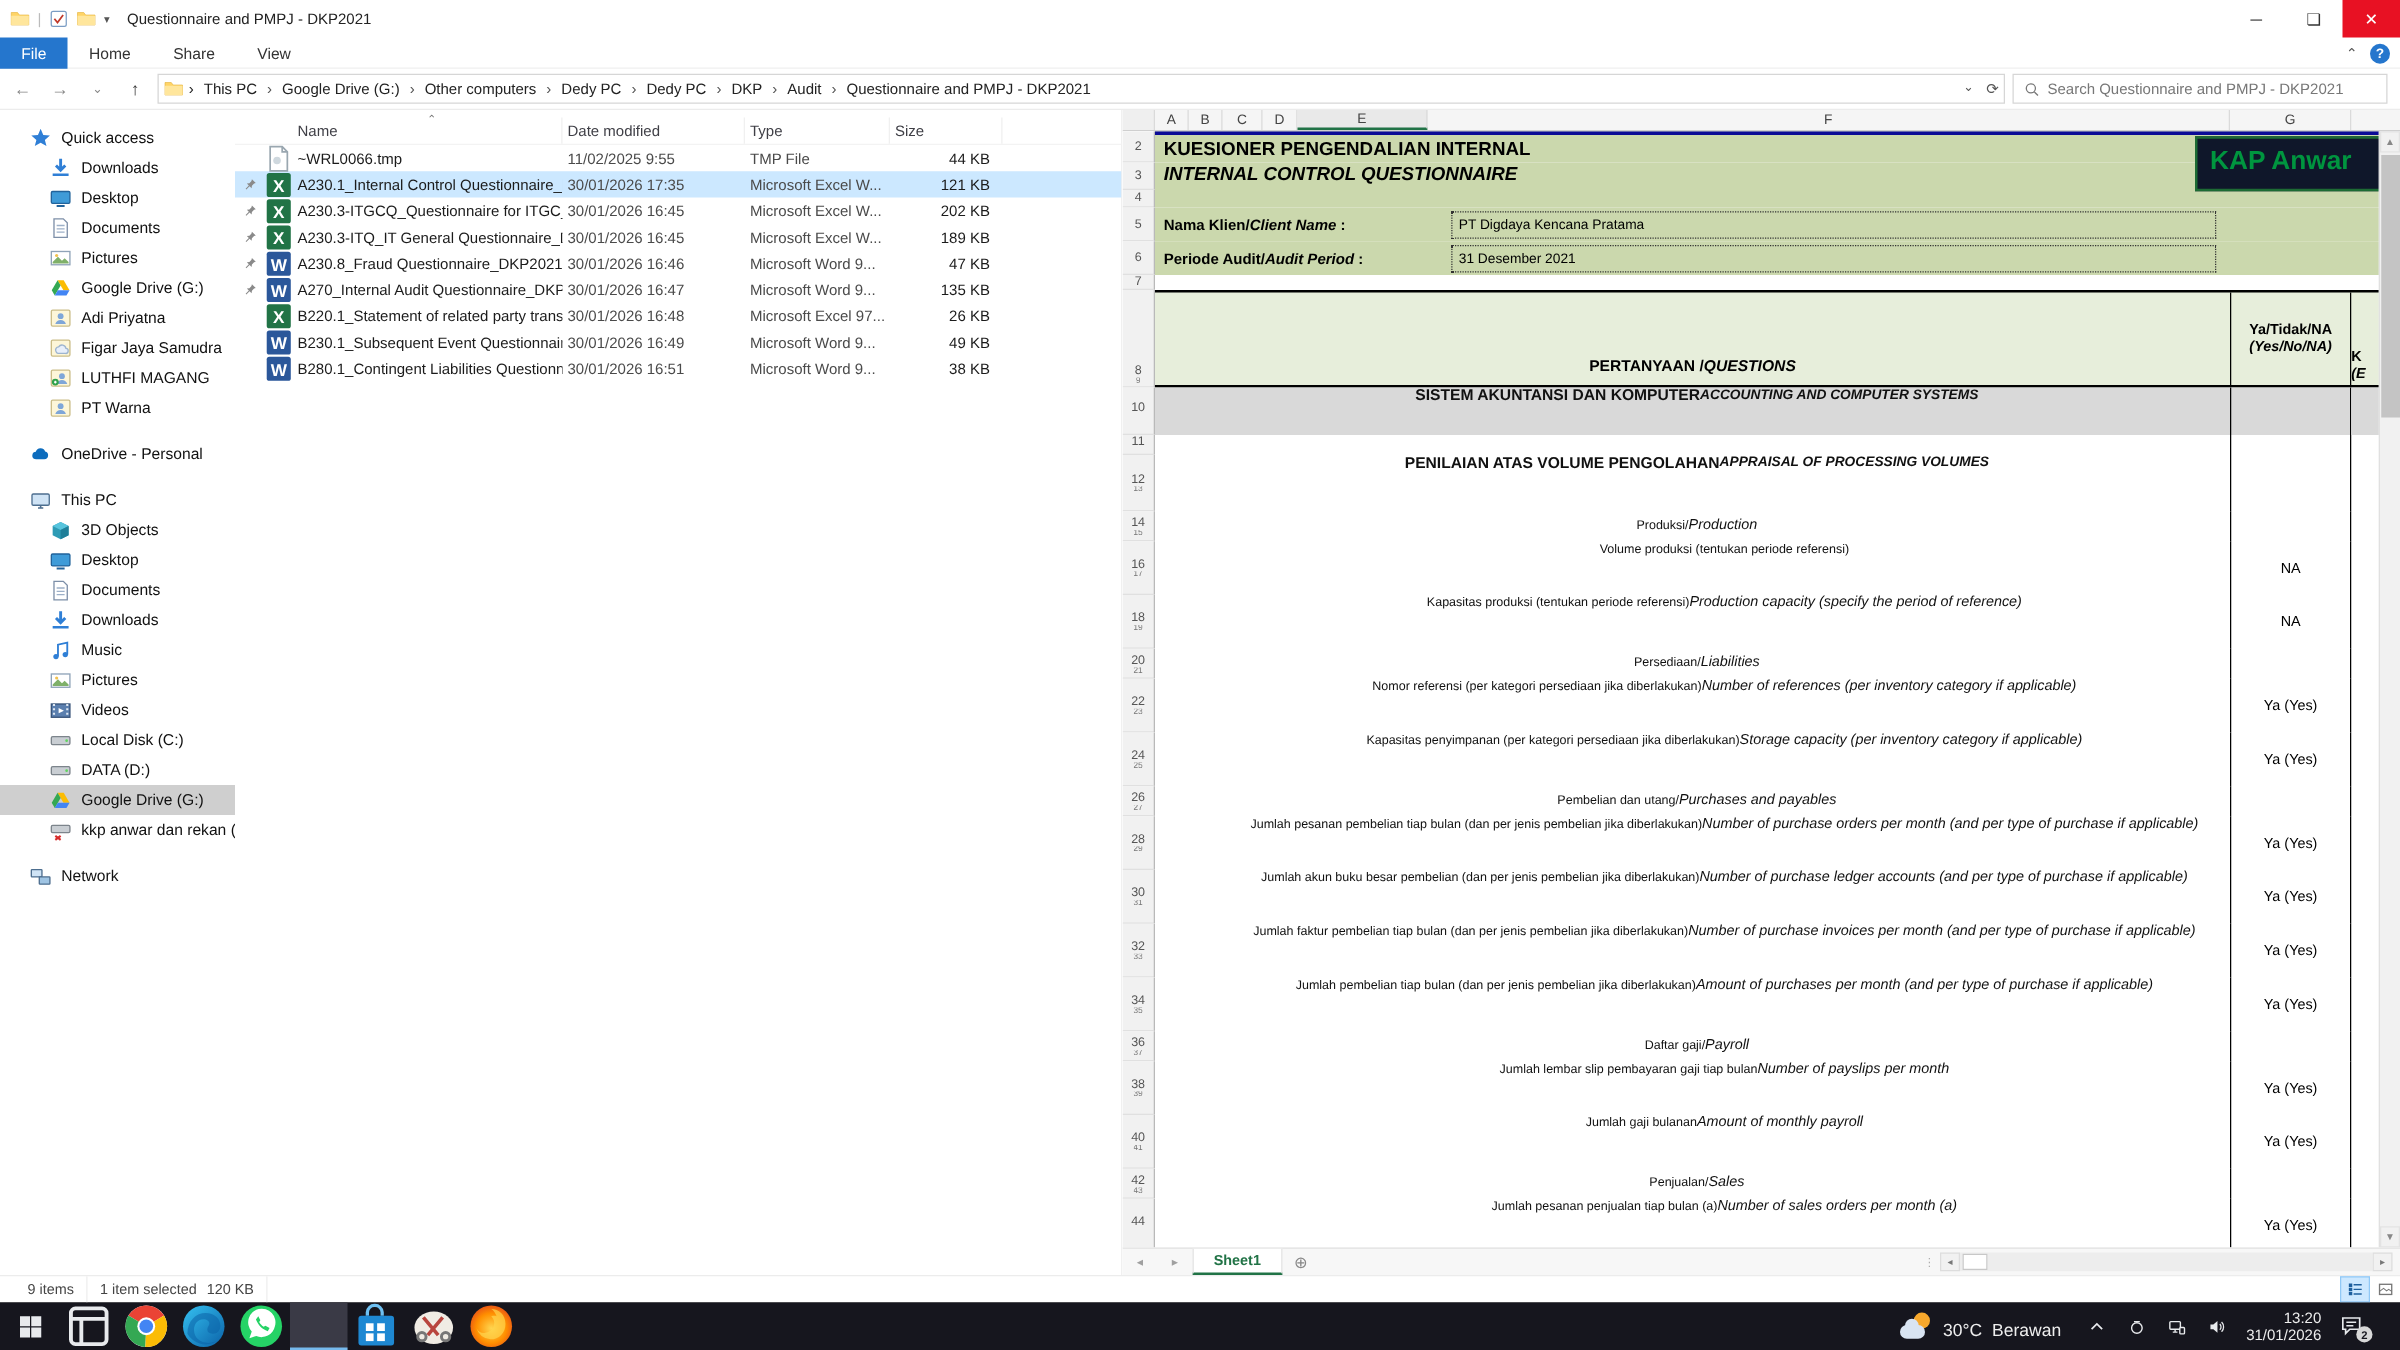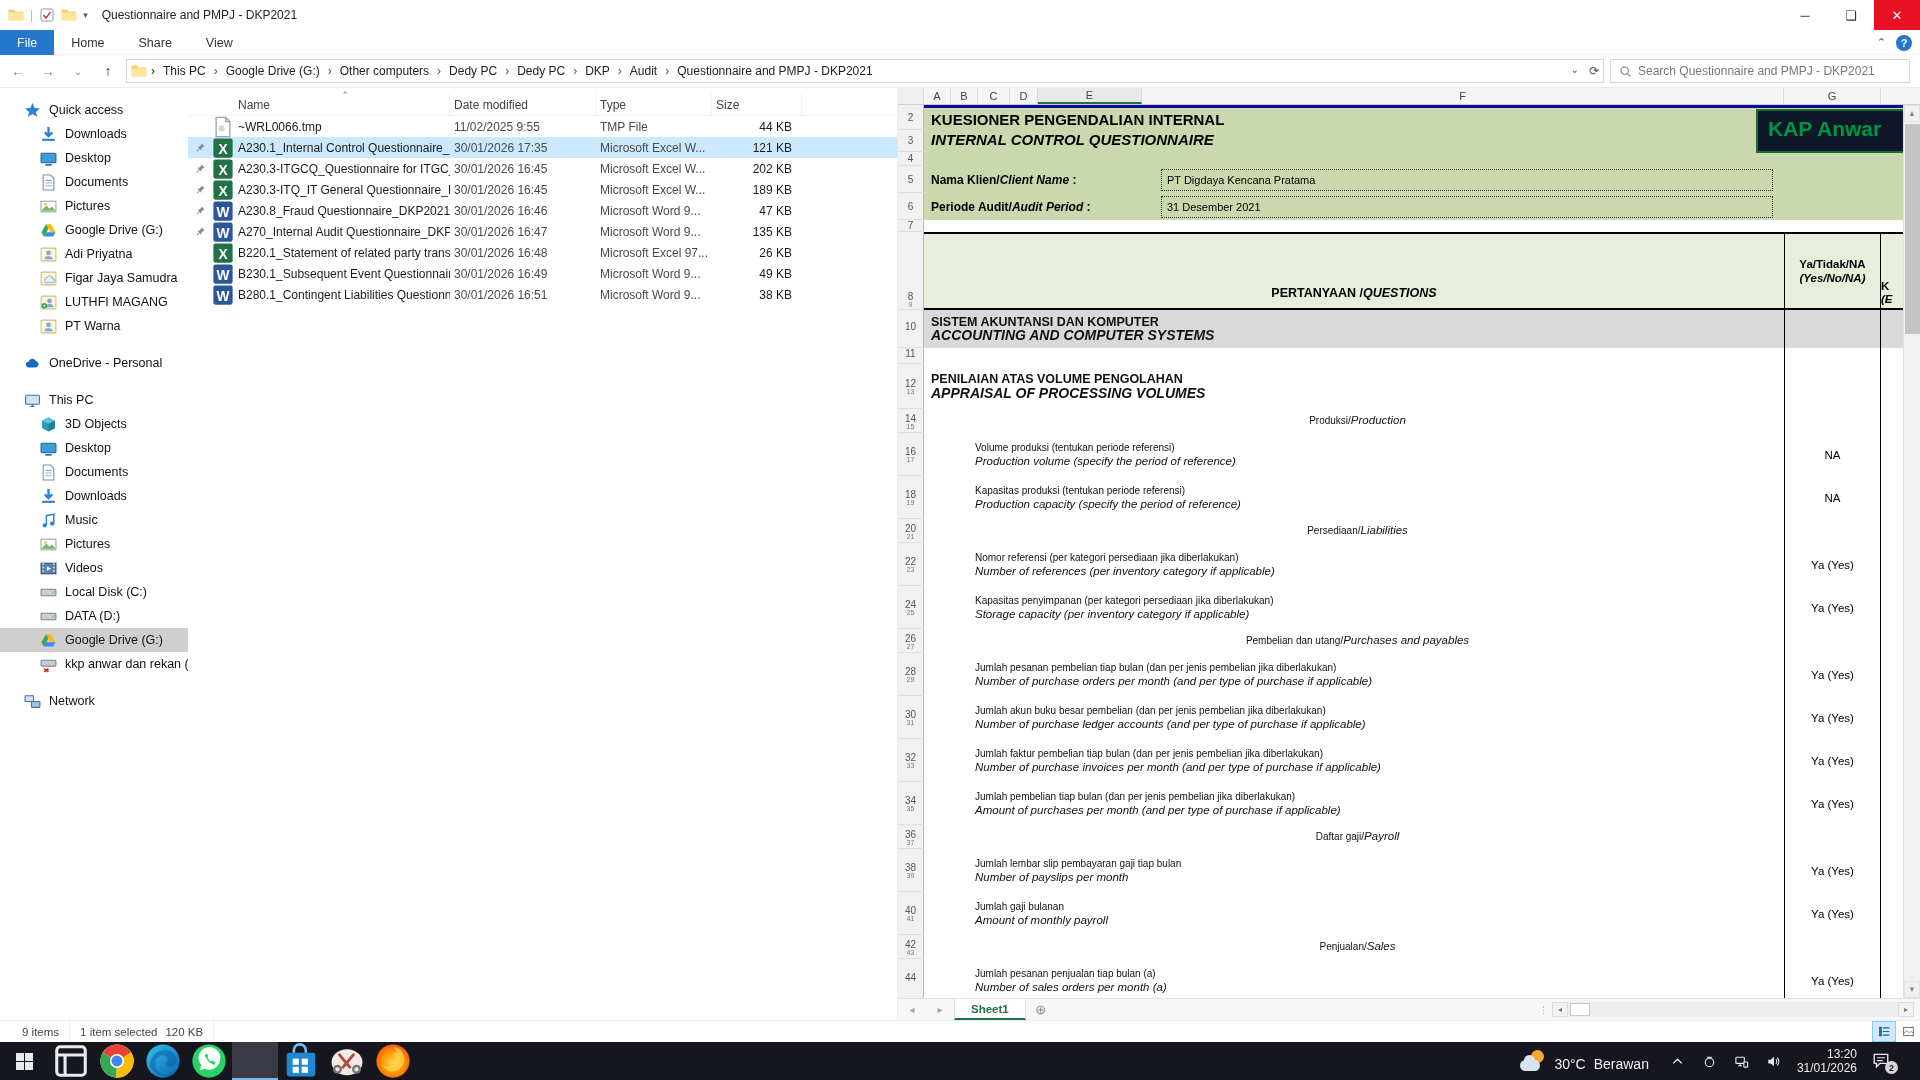--- a/index.html
+++ b/index.html
@@ -104,29 +104,29 @@
   .th-q { width:860px; display:flex; align-items:flex-end; justify-content:center; padding-bottom:8px;
           font-weight:bold; font-size:12.5px; }
   .th-q .it { font-style:italic; }
   .th-a { width:97px; border-left:1px solid #000; border-right:1px solid #000; display:flex; flex-direction:column;
           align-items:center; justify-content:center; font-size:11.5px; font-weight:bold; line-height:14px;}
   .th-a .l2e { font-style:italic; }
   .th-p { flex:1; display:flex; flex-direction:column; justify-content:flex-end; padding-bottom:2px; font-size:11.5px; font-weight:bold; overflow:hidden; line-height:13px;}
   .th-p .l2e { font-style:italic; font-weight:bold;}
 
   
-  .scontent { width:860px; padding-left:7px; display:flex; flex-direction:column; justify-content:center; overflow:hidden;}
+  .scontent { width:860px; padding-left:7px; display:flex; justify-content:center; overflow:hidden;}
   .ganswer { width:97px; border-left:1px solid #000; border-right:1px solid #000; display:flex; align-items:center; justify-content:center; font-size:11.5px; color:#000;}
   .hpartial { flex:1; }
   .l1 { font-size:10px; line-height:13.5px; color:#111; white-space:nowrap;}
   .l2 { font-size:11.5px; line-height:13.5px; color:#111; font-style:italic; white-space:nowrap;}
   .k-section { height:38px; }
   .k-section .scontent, .k-section .ganswer, .k-section .hpartial { background:#d9d9d9; }
   .k-section .l1, .k-heading .l1 { font-weight:bold; font-size:12.5px; }
-  .k-section .l2, .k-heading .l2 { font-weight:bold; font-size:14px; }
+  .k-section .l2, .k-heading .l2 { font-weight:bold; font-size:11px; }
   .k-blank { height:16px; }
   .k-heading { height:45px; }
   .k-group { height:24px; }
   .k-group .scontent { flex-direction:row; align-items:center; }
   .k-group .l1 { display:inline; }
   .k-group .l2 { display:inline; }
   .k-question { height:43px; }
   .k-question .scontent { padding-left:51px; }
 
   
@@ -947,21 +947,20 @@
               <div class="hpartial"></div>
             </div>
 
             <div class="srow k-question">
               <div class="gut">
                 <span>16</span>
                 <span class="gsub">17</span>
               </div>
               <div class="scontent">
                 <div class="l1">Volume produksi (tentukan periode referensi)</div>
-                <div class="l2">Production volume (specify the period of reference)</div>
               </div>
               <div class="ganswer">
                 <span>NA</span>
               </div>
               <div class="hpartial"></div>
             </div>
 
             <div class="srow k-question">
               <div class="gut">
                 <span>18</span>

